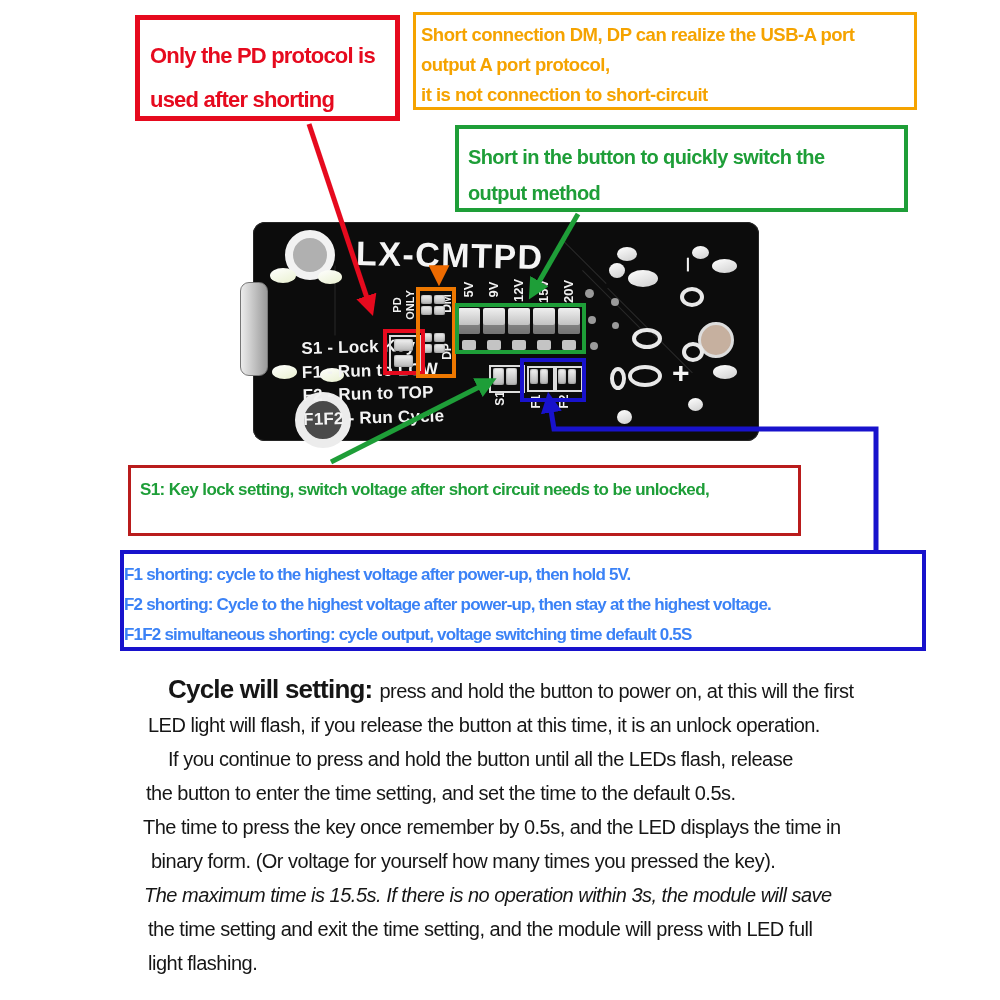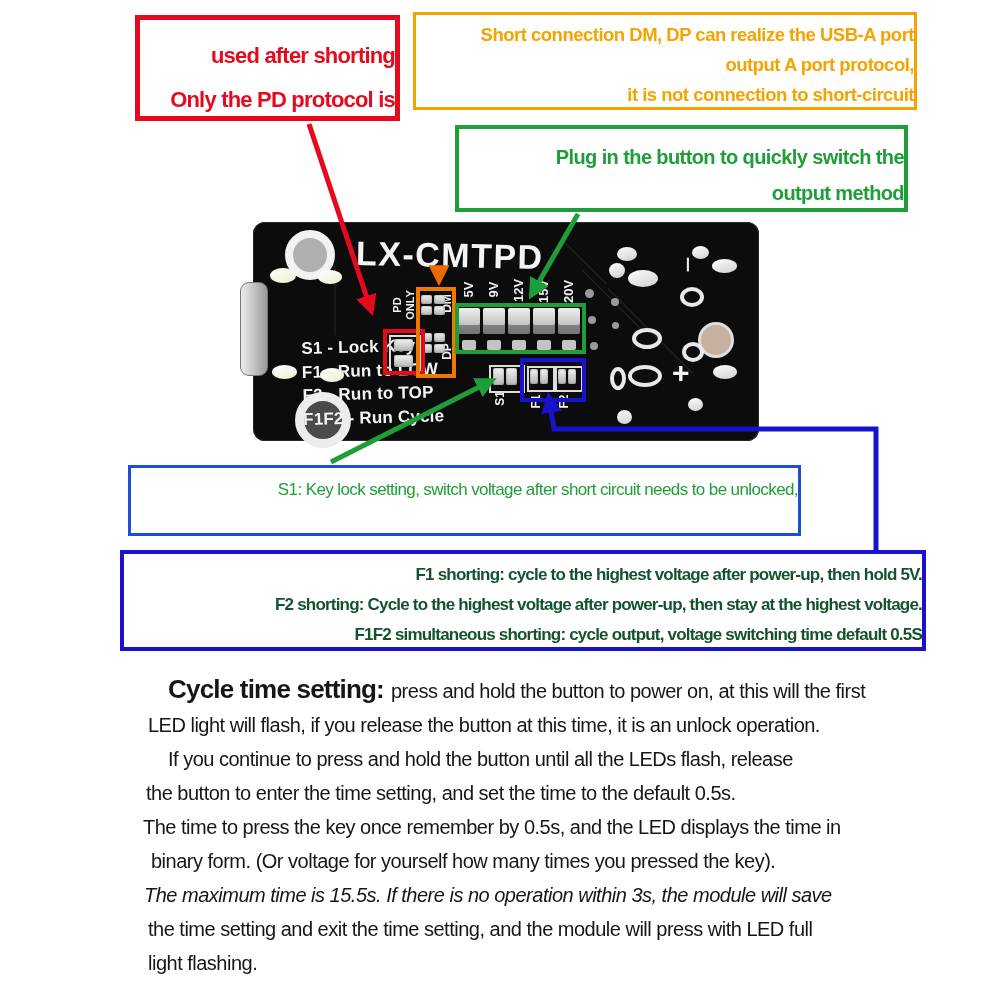--- a/index.html
+++ b/index.html
@@ -1,37 +1,37 @@
 <!DOCTYPE html>
 <html><head>
 <meta charset="utf-8">
 <style>
   html,body{margin:0;padding:0;background:#fff;}
   .canvas{position:relative;width:1000px;height:1000px;background:#fff;overflow:hidden;
           font-family:"Liberation Sans",sans-serif;}
   .abs{position:absolute;}
 
   
-  .callout{position:absolute;background:#fff;box-sizing:border-box;z-index:6;text-align:right;}
+  .callout{position:absolute;background:#fff;box-sizing:border-box;z-index:6;}
   .callout .ln{white-space:nowrap;}
   .red-box{left:135px;top:15px;width:265px;height:106px;border:5px solid #e60a1e;
            color:#e60a1e;font-weight:bold;font-size:22px;letter-spacing:-0.8px;
            padding:14px 0 0 10px;line-height:44px;}
   .orange-box{left:413px;top:12px;width:504px;height:98px;border:3px solid #f5a300;
            color:#f5a300;font-weight:bold;font-size:18.5px;letter-spacing:-0.5px;
            padding:5px 0 0 5px;line-height:30px;}
   .greentop-box{left:455px;top:125px;width:453px;height:87px;border:4px solid #1e9e38;
            color:#1e9e38;font-weight:bold;font-size:20px;letter-spacing:-0.6px;
            padding:10px 0 0 9px;line-height:36px;}
-  .s1-box{left:128px;top:465px;width:673px;height:71px;border:3px solid #1d4ed8;
-           color:#1e9e38;font-weight:normal;font-size:17px;letter-spacing:-0.6px;
+  .s1-box{left:128px;top:465px;width:673px;height:71px;border:3px solid #b91c1c;
+           color:#1e9e38;font-weight:bold;font-size:17px;letter-spacing:-0.6px;
            padding:8px 0 0 9px;line-height:28px;}
   .blue-box{left:120px;top:550px;width:806px;height:101px;border:4px solid #1812cc;
-           color:#14532d;font-weight:bold;font-size:17px;letter-spacing:-0.8px;
-           padding:6px 0 0 20px;line-height:30px;}
+           color:#3b82f6;font-weight:bold;font-size:17px;letter-spacing:-0.8px;
+           padding:6px 0 0 0;line-height:30px;}
 
   
   .pcb{left:253px;top:222px;width:506px;height:219px;background:#0c0c0c;border-radius:12px;
        box-shadow:inset 0 0 0 1px #272727;z-index:1;}
   .trace{position:absolute;background:rgba(255,255,255,0.12);height:1px;z-index:2;}
   .silk{position:absolute;color:#f4f4f4;font-weight:bold;z-index:2;white-space:nowrap;}
   .rlabel{position:absolute;color:#f2f2f2;font-weight:bold;font-size:12px;z-index:2;
           transform:rotate(-90deg);white-space:nowrap;text-align:center;line-height:13px;}
   .pcb-title{left:356px;top:236px;font-size:34px;letter-spacing:1.5px;transform:rotate(1.2deg);}
   .legend{left:301px;top:337px;font-size:17px;line-height:23.5px;letter-spacing:0.2px;
@@ -213,48 +213,48 @@
       </linearGradient>
     </defs>
     <line x1="309" y1="124" x2="371" y2="310" stroke="#e60a1e" stroke-width="5" marker-end="url(#mr)"></line>
     <line x1="439" y1="111" x2="439" y2="280" stroke="url(#og)" stroke-width="5" marker-end="url(#mo)"></line>
     <line x1="578" y1="214" x2="532" y2="294" stroke="#1e9e38" stroke-width="5" marker-end="url(#mg)"></line>
     <line x1="331" y1="462" x2="491" y2="381" stroke="#1e9e38" stroke-width="5" marker-end="url(#mg)"></line>
     <path d="M876,550 L876,429 L554,429 L549,398" fill="none" stroke="#1812cc" stroke-width="5" marker-end="url(#mb)"></path>
   </svg>
 
   <div class="callout red-box">
+    <div class="ln">Only the PD protocol is</div>
     <div class="ln">used after shorting</div>
-    <div class="ln">Only the PD protocol is</div>
   </div>
 
   <div class="callout orange-box">
     <div class="ln">Short connection DM, DP can realize the USB-A port</div>
     <div class="ln">output A port protocol,</div>
     <div class="ln">it is not connection to short-circuit</div>
   </div>
 
   <div class="callout greentop-box">
-    <div class="ln">Plug in the button to quickly switch the</div>
+    <div class="ln">Short in the button to quickly switch the</div>
     <div class="ln">output method</div>
   </div>
 
   <div class="callout s1-box">
     <div class="ln">S1: Key lock setting, switch voltage after short circuit needs to be unlocked,</div>
   </div>
 
   <div class="callout blue-box">
     <div class="ln">F1 shorting: cycle to the highest voltage after power-up, then hold 5V.</div>
     <div class="ln">F2 shorting: Cycle to the highest voltage after power-up, then stay at the highest voltage.</div>
     <div class="ln">F1F2 simultaneous shorting: cycle output, voltage switching time default 0.5S</div>
   </div>
 
   <div class="abs cycle">
     <div class="ln i28">
-      <span class="heading">Cycle time setting:</span><span>press and hold the button to power on, at this will the first</span>
+      <span class="heading">Cycle will setting:</span><span>press and hold the button to power on, at this will the first</span>
     </div>
     <div class="ln i8">LED light will flash, if you release the button at this time, it is an unlock operation.</div>
     <div class="ln i28">If you continue to press and hold the button until all the LEDs flash, release</div>
     <div class="ln i6">the button to enter the time setting, and set the time to the default 0.5s.</div>
     <div class="ln i3">The time to press the key once remember by 0.5s, and the LED displays the time in</div>
     <div class="ln i11">binary form. (Or voltage for yourself how many times you pressed the key).</div>
     <div class="ln i4">The maximum time is 15.5s. If there is no operation within 3s, the module will save</div>
     <div class="ln i8">the time setting and exit the time setting, and the module will press with LED full</div>
     <div class="ln i8">light flashing.</div>
   </div>

